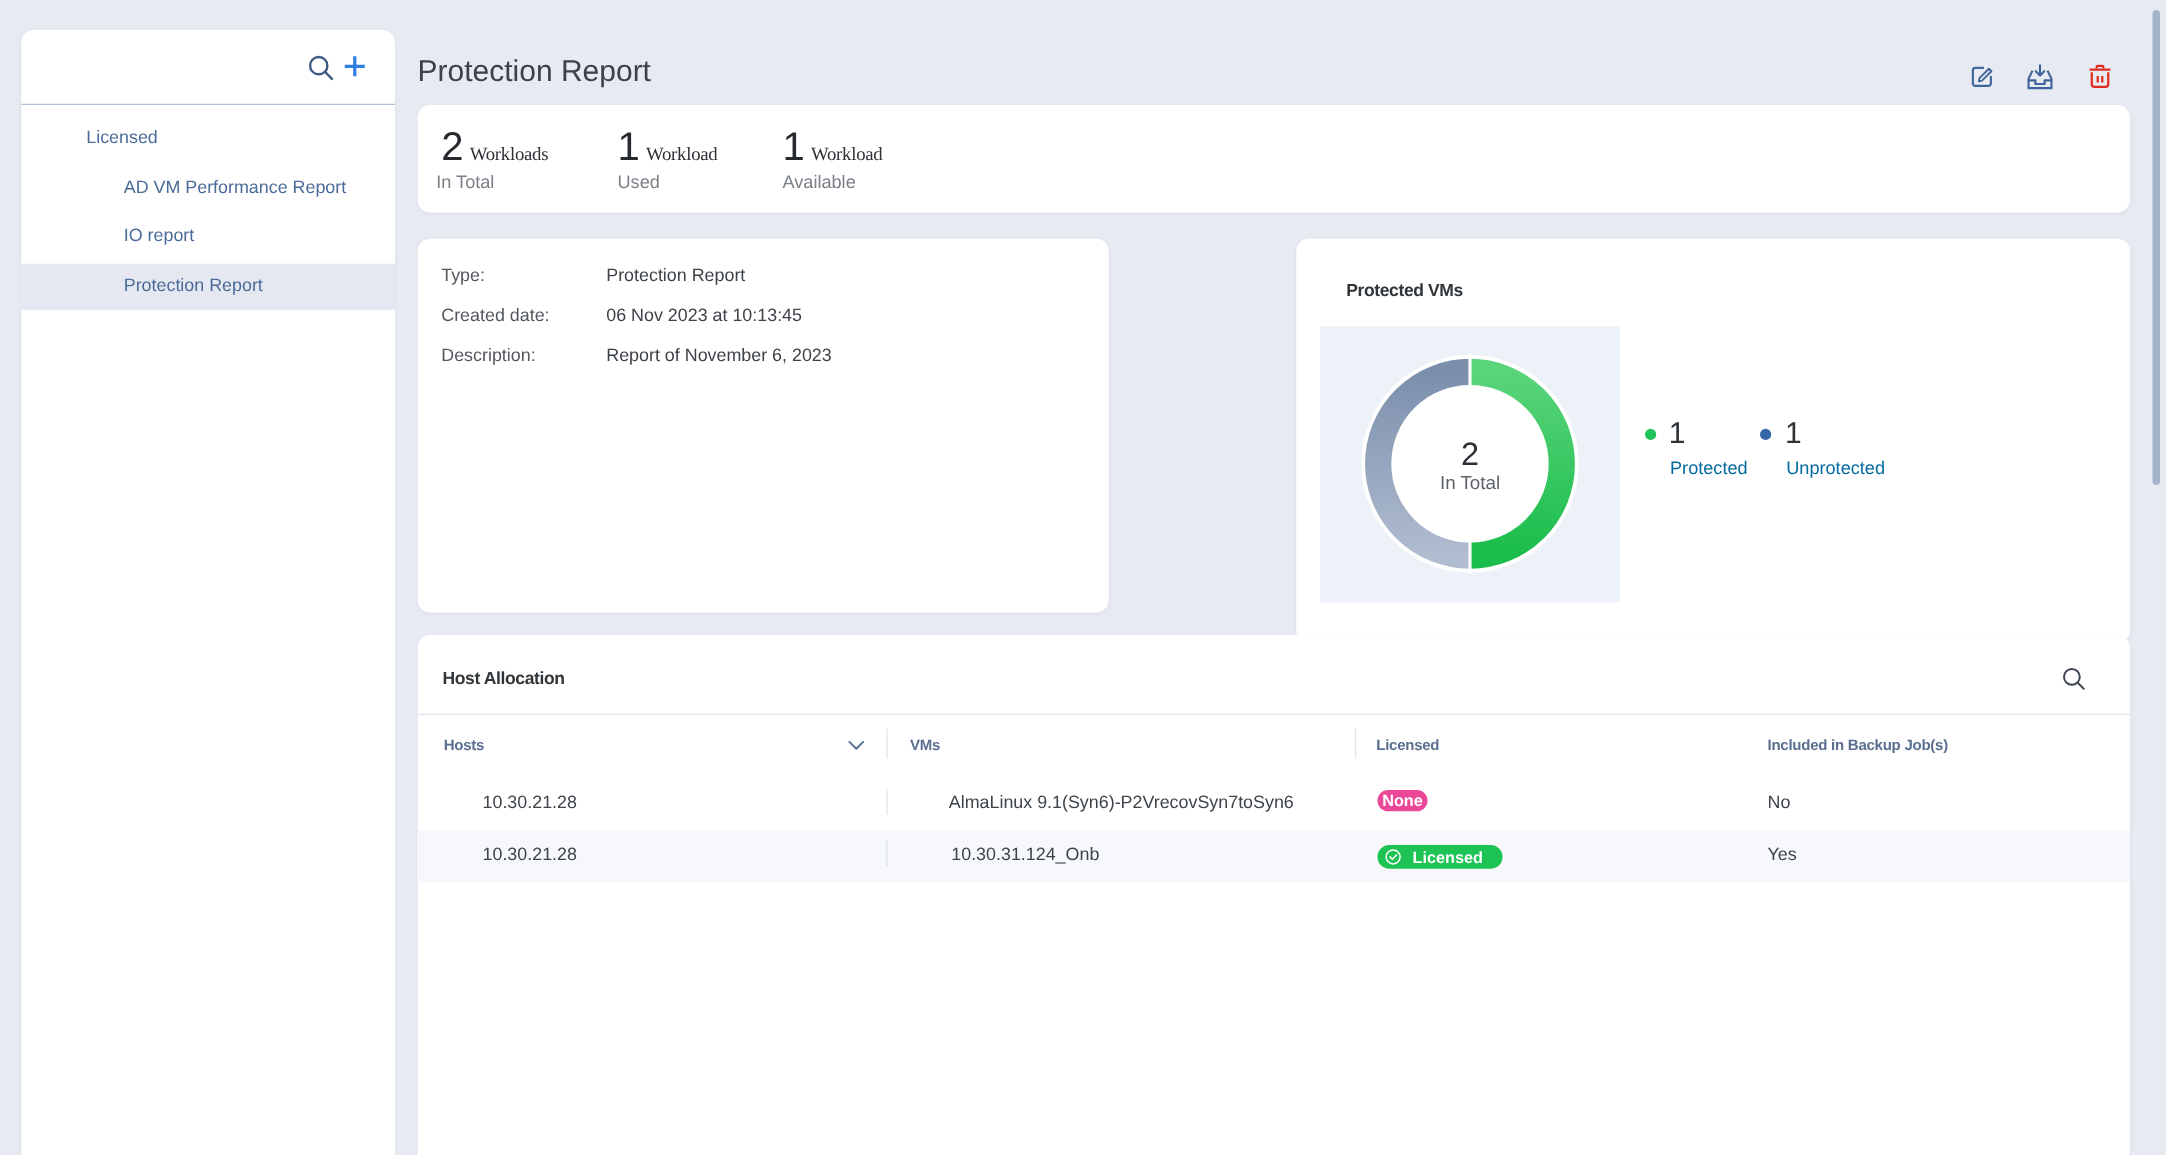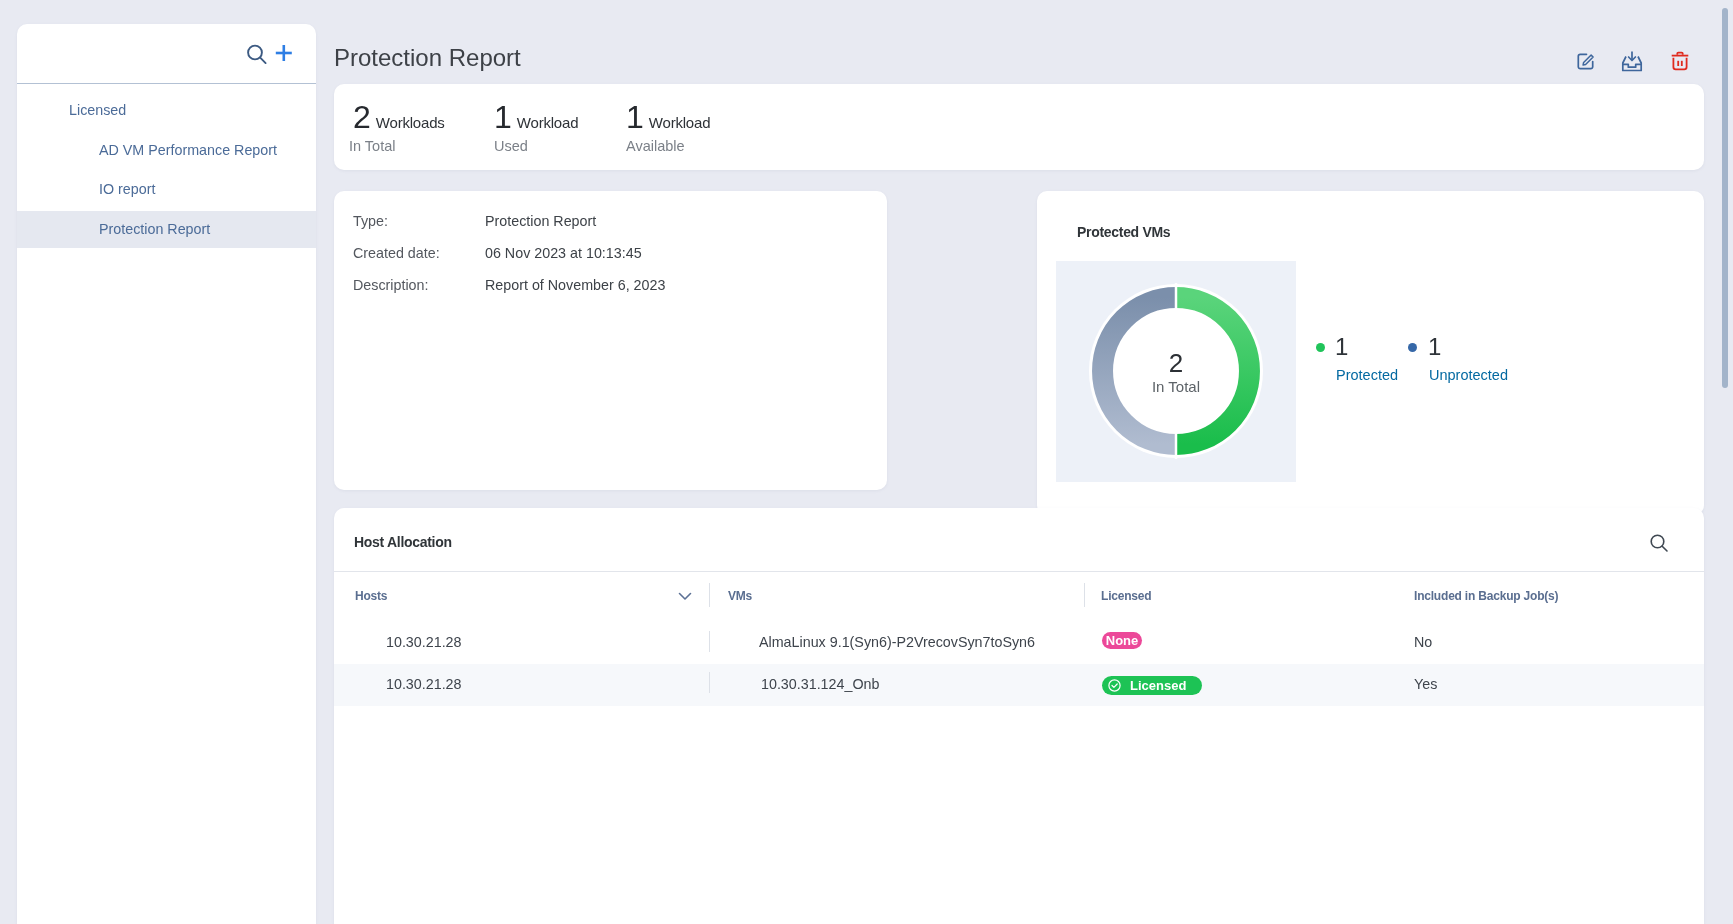--- a/index.html
+++ b/index.html
@@ -14,21 +14,21 @@
 .mi { position:absolute; font-size:14.3px; line-height:16px; color:#4b6b98; }
 #sel { position:absolute; left:0; top:187px; width:299px; height:37px; background:#e5e8f0; }
 
 
 #title { left:334px; top:45px; font-size:24px; line-height:26px; color:#3d4147; }
 
 
 #statcard { left:334px; top:84px; width:1370px; height:86px; }
 .stat { position:absolute; top:17px; display:flex; align-items:baseline; }
 .stat .n { font-size:32px; line-height:32px; color:#26292e; }
-.stat .l { font-size:15px; letter-spacing:-0.2px; color:#2e3237; margin-left:5px; }
+.stat .l { font-size:15px; letter-spacing:-0.2px; color:#2e3237; margin-left:5px;font-family:Liberation Serif, serif; }
 .sub { position:absolute; top:54px; font-size:14.5px; color:#7b8088; }
 
 
 #detail { left:334px; top:191px; width:553px; height:299px; }
 .dl { position:absolute; left:19px; font-size:14.3px; line-height:16px; color:#53575e; }
 .dv { position:absolute; left:151px; font-size:14.3px; line-height:16px; color:#3d4248; }
 
 
 #pcard { left:1037px; top:191px; width:667px; height:324px; }
 .ctitle { position:absolute; font-size:14px; letter-spacing:-0.3px; font-weight:bold; color:#303539; line-height:16px; }

